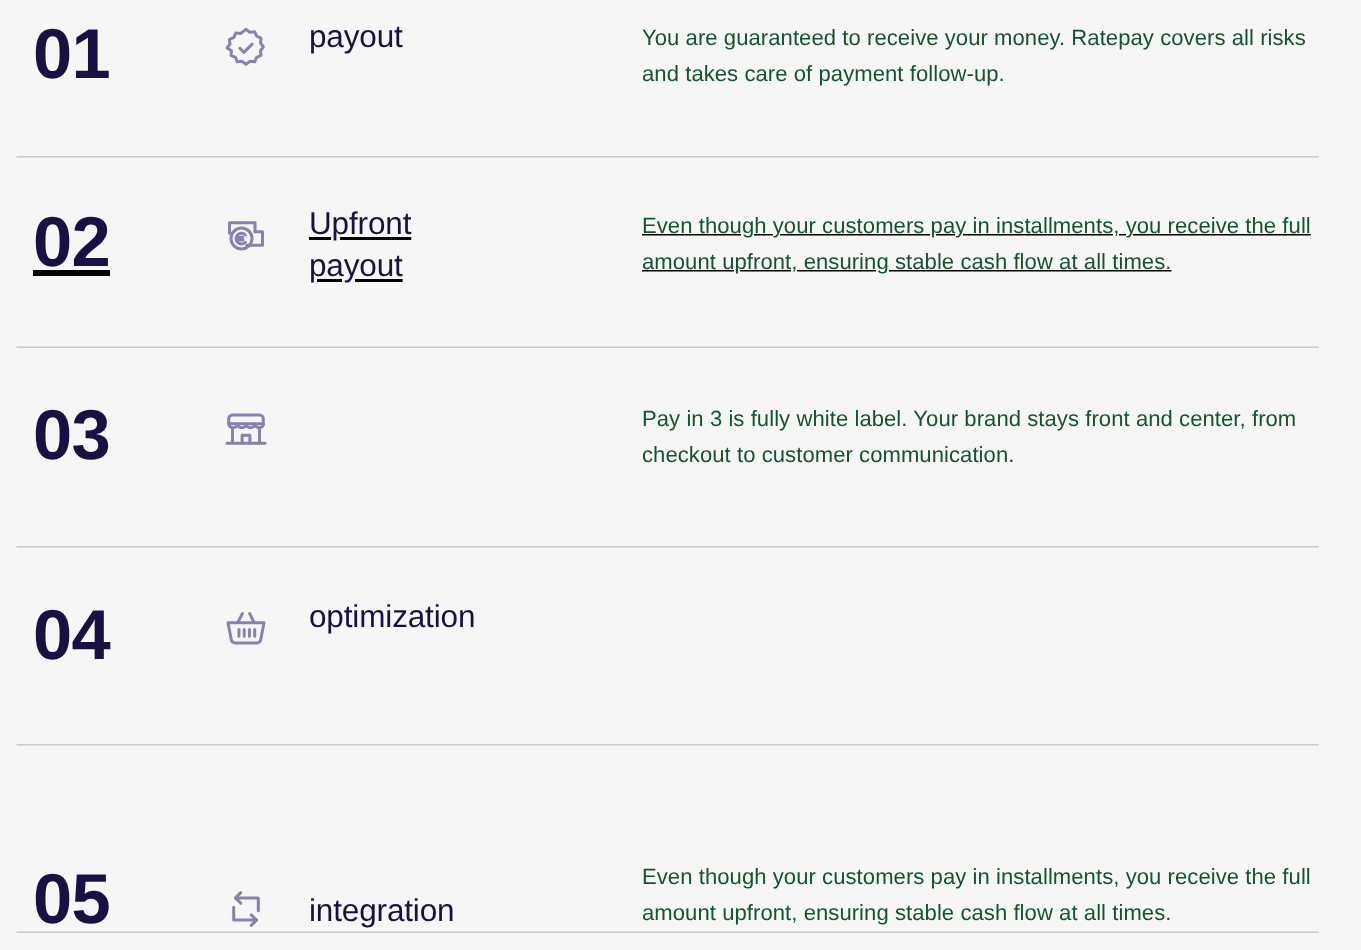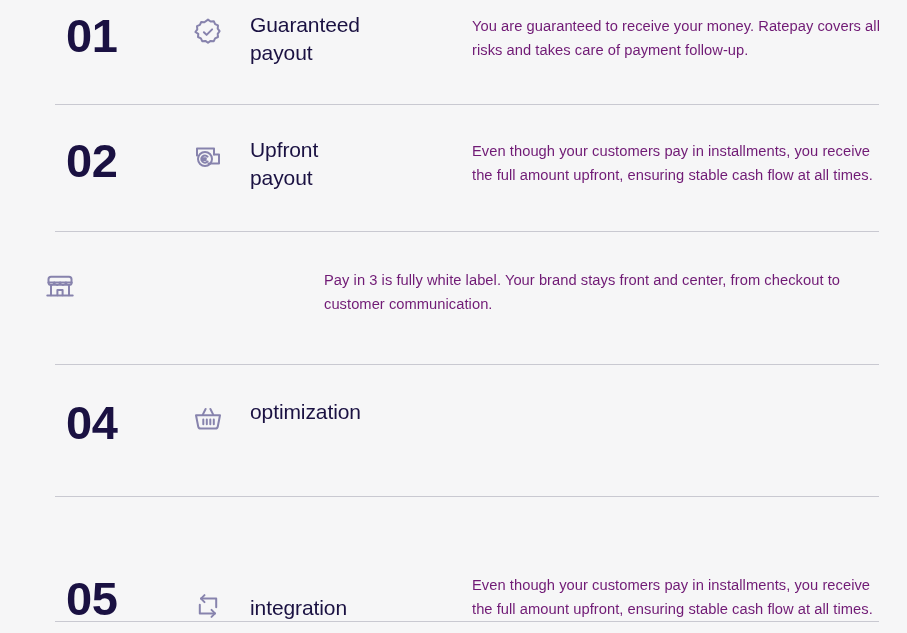--- a/index.html
+++ b/index.html
@@ -12,33 +12,32 @@
     background: #f6f6f7;
     font-family: "Liberation Sans", sans-serif;
     overflow: hidden;
   }
 
   .feature-list {
     width: 907px;
     height: 633px;
     box-sizing: border-box;
     position: relative;
-    padding-left: 44px;
   }
 
   .feature-row {
     position: relative;
     display: flex;
     align-items: flex-start;
     box-sizing: border-box;
   }
 
   
   .row-0 { height: 105px; padding-top: 10px; }
-  .row-1 { height: 127px; padding-top: 30px; }
+  .row-1 { height: 127px; padding-top: 30px; text-decoration: underline; }
   .row-2 { height: 133px; padding-top: 32px; }
   .row-3 { height: 132px; padding-top: 32px; }
   .row-4 { height: 125px; padding-top: 30px; align-items: flex-end; }
 
   .divider {
     position: absolute;
     left: 11px;
     right: 28px;
     bottom: 0;
     height: 1px;
@@ -82,42 +81,41 @@
     font-weight: 500;
     letter-spacing: -0.1px;
     padding-top: 1px;
   }
 
   .col-desc {
     flex: 1 1 auto;
     padding-right: 27px;
     font-size: 14.7px;
     line-height: 1.62;
-    color: #701a75;
+    color: #14532d;
     padding-top: 5px;
     letter-spacing: 0.05px;
   }
 
   .title-line { display: block; }
 </style>
 </head>
 <body>
 
 <div class="feature-list">
 
   <div class="feature-row row-0">
     <div class="col-number">01</div>
     <div class="col-icon">
       <svg viewBox="0 0 32 32" fill="none" stroke="#8783ad" stroke-width="2" stroke-linecap="round" stroke-linejoin="round">
         <path d="M16 3.6l2.6 1.9 3.2-.3 1.3 2.9 2.9 1.3-.3 3.2 1.9 2.6-1.9 2.6.3 3.2-2.9 1.3-1.3 2.9-3.2-.3-2.6 1.9-2.6-1.9-3.2.3-1.3-2.9-2.9-1.3.3-3.2L3.4 16l1.9-2.6-.3-3.2 2.9-1.3 1.3-2.9 3.2.3z"></path>
         <path d="M11.9 16.2l2.7 2.7 5.5-5.5"></path>
       </svg>
     </div>
     <div class="col-title">
-      <span class="title-line">Guaranteed</span>
       <span class="title-line">payout</span>
     </div>
     <div class="col-desc">You are guaranteed to receive your money. Ratepay covers all risks and takes care of payment follow-up.</div>
     <div class="divider"></div>
   </div>
 
   <div class="feature-row row-1">
     <div class="col-number">02</div>
     <div class="col-icon">
       <svg viewBox="0 0 32 32" fill="none" stroke="#8783ad" stroke-width="2" stroke-linecap="round" stroke-linejoin="round">
@@ -130,20 +128,21 @@
     </div>
     <div class="col-title">
       <span class="title-line">Upfront</span>
       <span class="title-line">payout</span>
     </div>
     <div class="col-desc">Even though your customers pay in installments, you receive the full amount upfront, ensuring stable cash flow at all times.</div>
     <div class="divider"></div>
   </div>
 
   <div class="feature-row row-2">
+    <div class="col-number">03</div>
     <div class="col-icon">
       <svg viewBox="0 0 32 32" fill="none" stroke="#8783ad" stroke-width="2" stroke-linecap="round" stroke-linejoin="round">
         <path d="M4.5 12.5h23V9.2a2.5 2.5 0 00-2.5-2.5H7a2.5 2.5 0 00-2.5 2.5z"></path>
         <path d="M4.5 12.5c0 1.5 1.3 2.6 2.9 2.6s2.9-1.1 2.9-2.6c0 1.5 1.3 2.6 2.9 2.6s2.9-1.1 2.9-2.6c0 1.5 1.3 2.6 2.9 2.6s2.9-1.1 2.9-2.6c0 1.5 1.3 2.6 2.9 2.6s2.9-1.1 2.9-2.6"></path>
         <path d="M7 15.6v9.7M25 15.6v9.7"></path>
         <path d="M3.3 25.5h25.4"></path>
         <path d="M13.4 25.3v-5.2h5.2v5.2"></path>
       </svg>
     </div>
     <div class="col-title">

